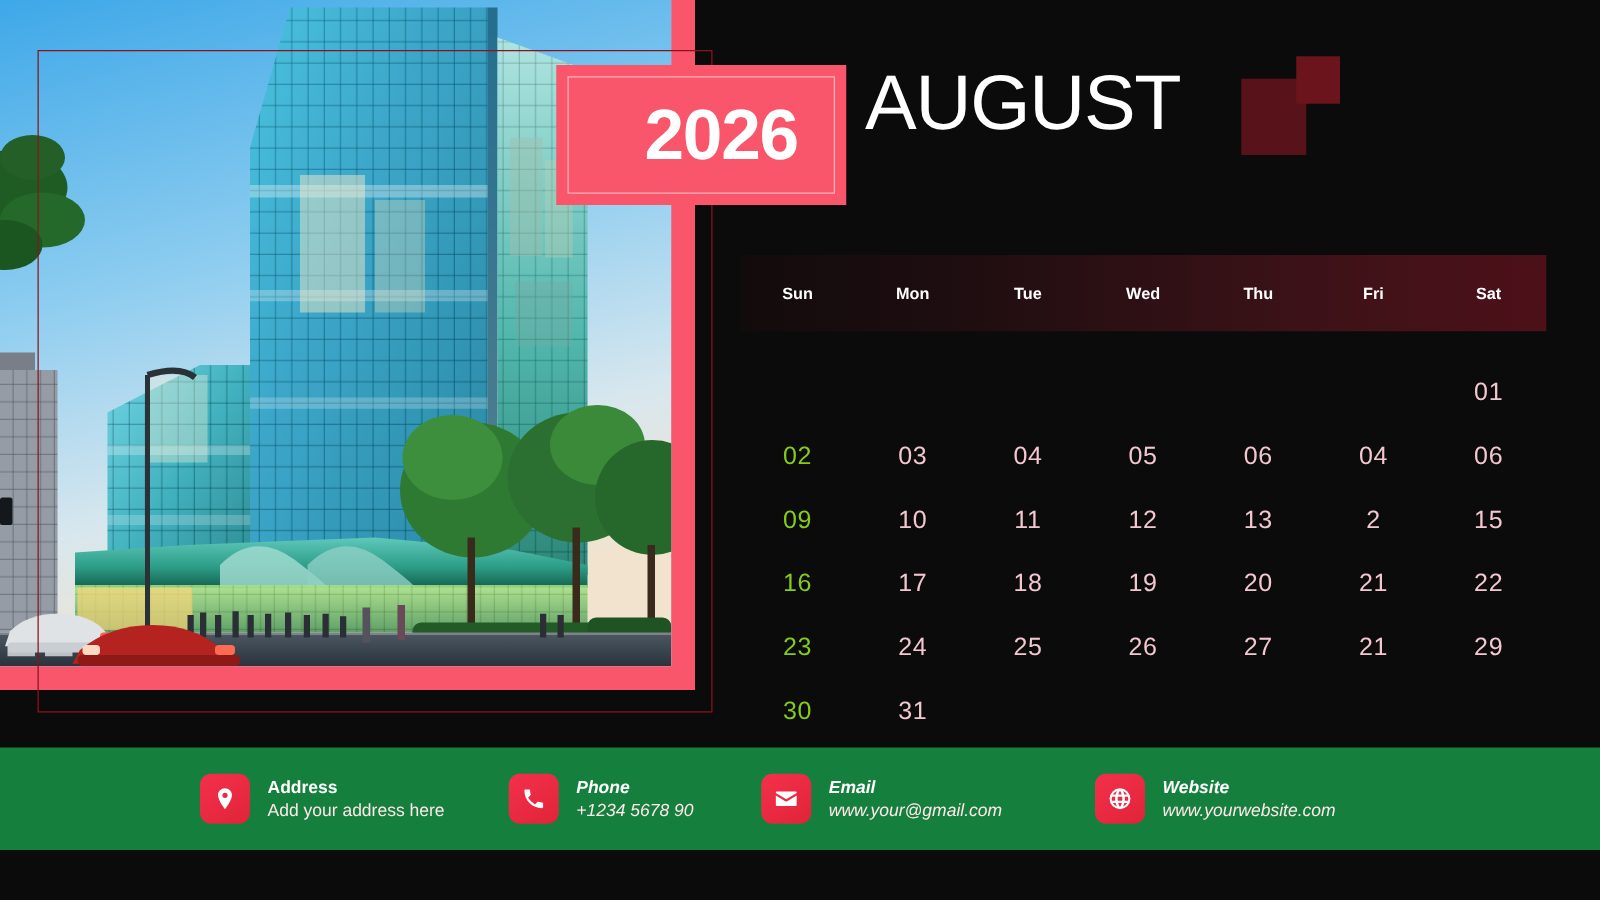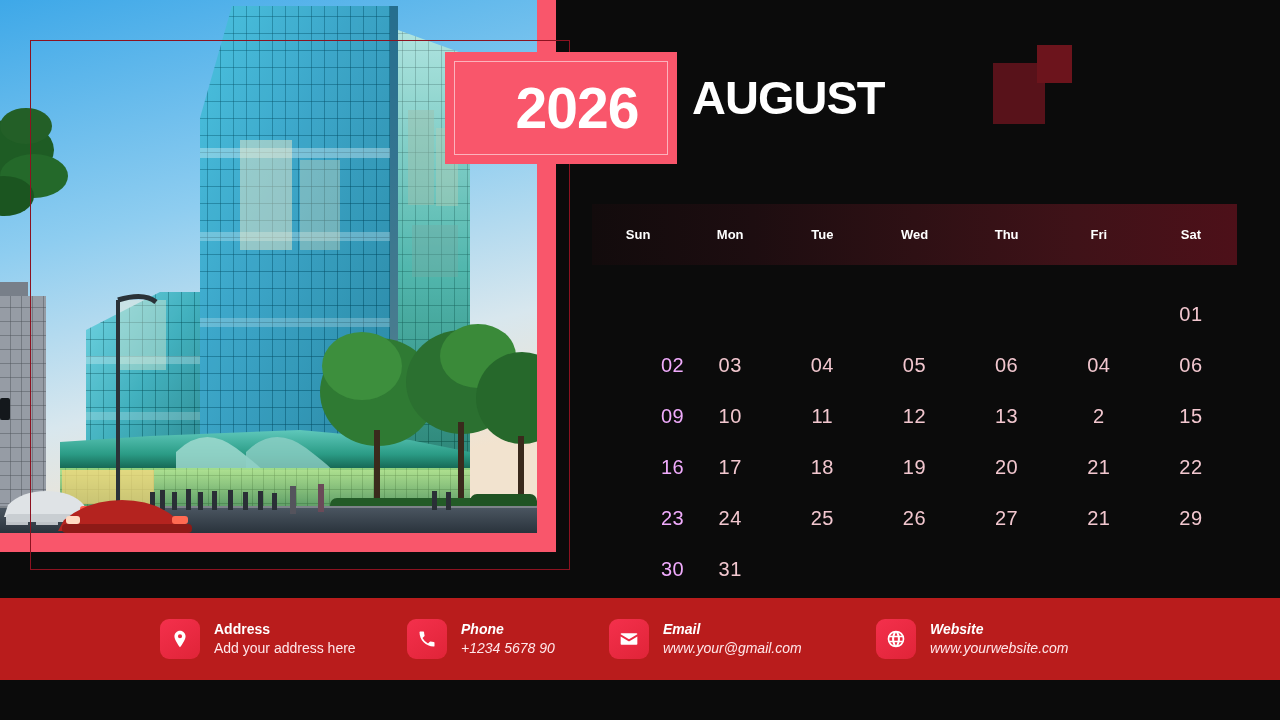--- a/index.html
+++ b/index.html
@@ -35,22 +35,22 @@
     position:absolute; left:9px; top:9px; right:9px; bottom:9px;
     border:1px solid rgba(255,255,255,.55);
   }
   .year-text {
     position:relative; color:#fff; font-size:57px; font-weight:700;
     letter-spacing:-1px; line-height:1;
   }
 
   
   .month-title {
-    position:absolute; left:692px; top:74px;
-    color:#ffffff; font-size:47px; font-weight:700; letter-spacing:-1px;
+    position:absolute; left:692px; top:52px;
+    color:#ffffff; font-size:62px; font-weight:400; letter-spacing:-1px;
     line-height:1;
   }
 
   
   .decor-sq-big {
     position:absolute; left:993px; top:63px; width:52px; height:61px;
     background:#58121a;
   }
   .decor-sq-small {
     position:absolute; left:1037px; top:45px; width:35px; height:38px;
@@ -68,27 +68,27 @@
     text-align:center; color:#ffffff; font-size:13px; font-weight:700;
   }
   .cal-body {
     display:grid; grid-template-columns:repeat(7,1fr);
     grid-auto-rows:51px; margin-top:24px;
   }
   .cal-body div {
     text-align:center; font-size:20px; font-weight:400;
     color:#f2c7cf; line-height:51px; letter-spacing:.5px;
   }
-  .cal-body div.sun { color:#f0abfc;text-align:right; }
+  .cal-body div.sun { color:#84cc16; }
   .cal-body div.empty { color:transparent; }
 
   
   .footer {
     position:absolute; left:0; top:598px; width:1280px; height:82px;
-    background:#b91c1c;
+    background:#15803d;
   }
   .footer-inner {
     position:absolute; left:160px; top:0; right:0; height:82px;
     display:flex; align-items:center; gap:0;
   }
   .contact { display:flex; align-items:center; }
   .contact + .contact { margin-left:12px;font-style:italic; }
   .c-icon {
     width:40px; height:40px; border-radius:9px;
     background:linear-gradient(145deg,#f4304c,#e02438);

